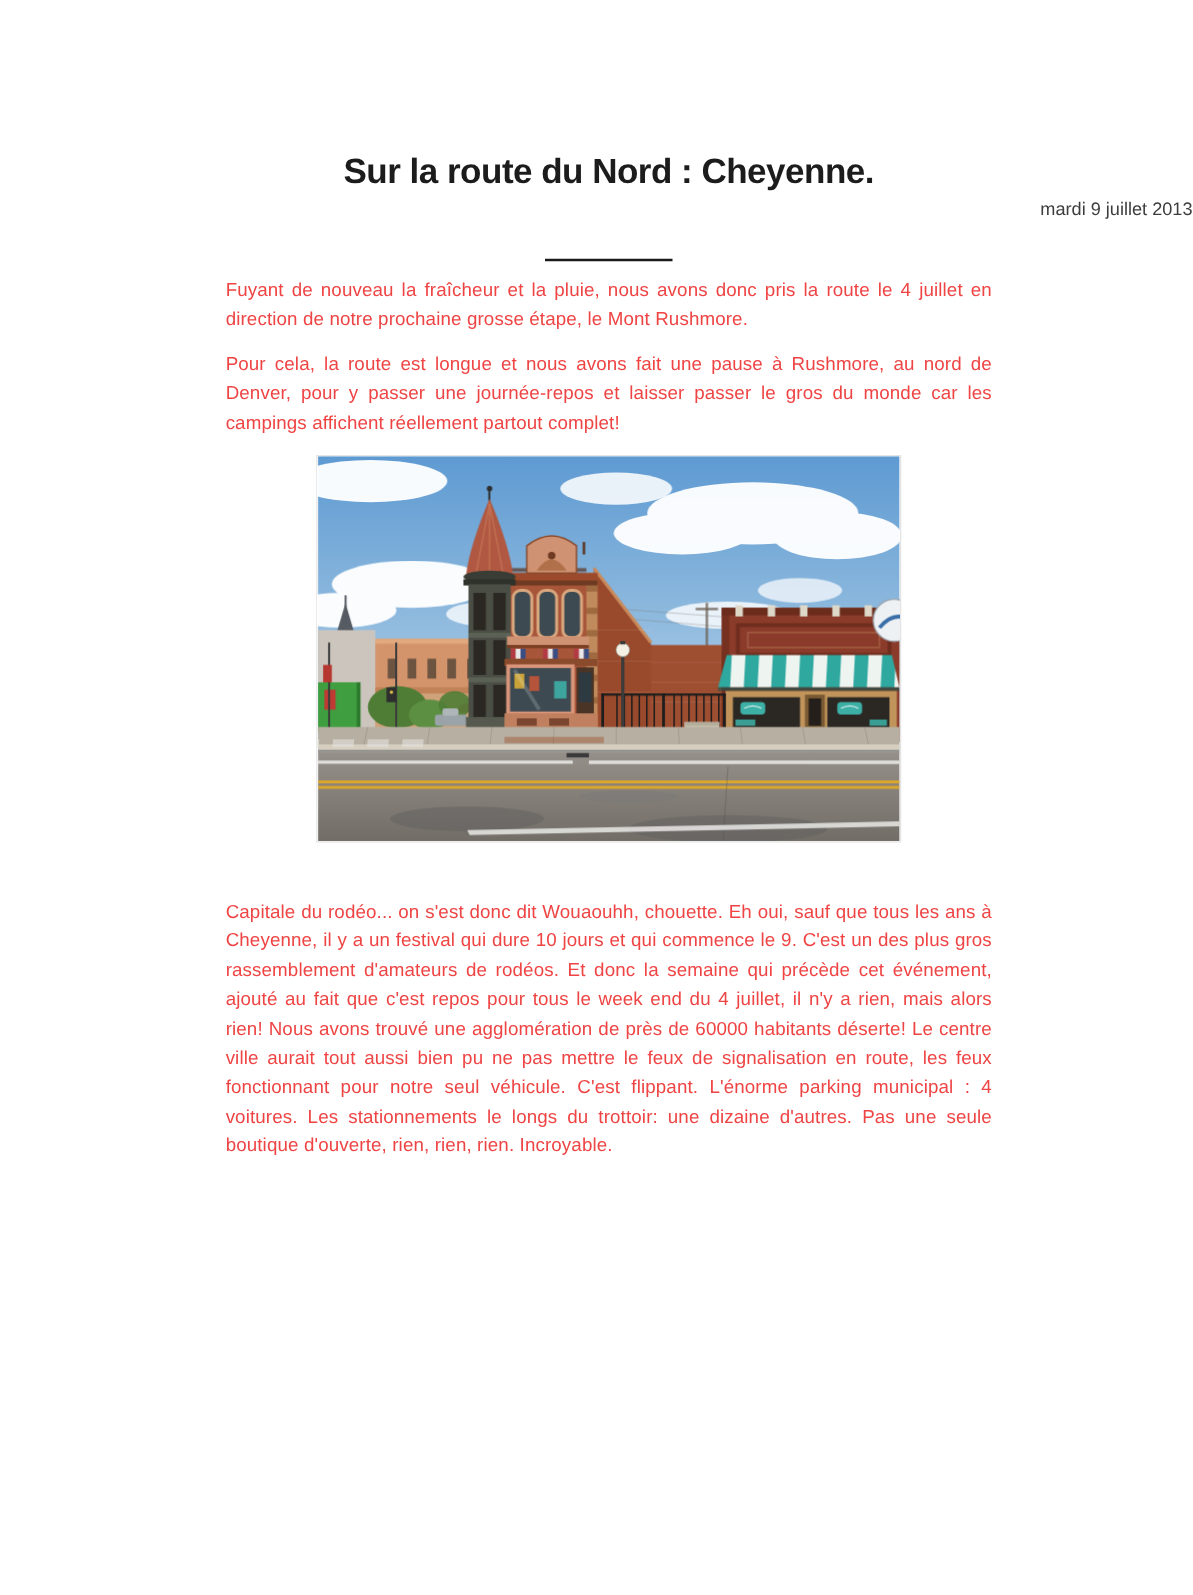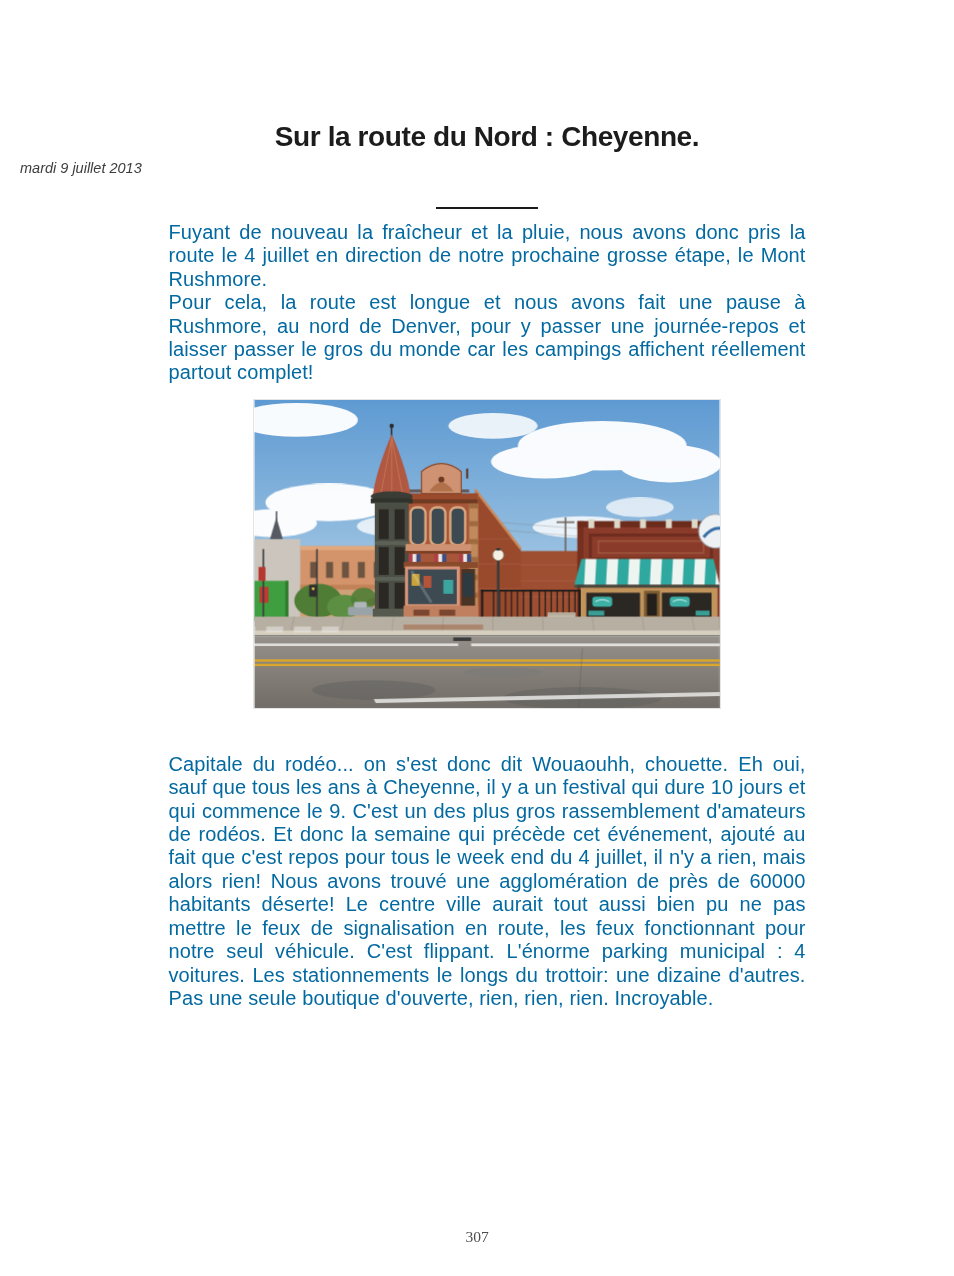--- a/index.html
+++ b/index.html
@@ -8,30 +8,30 @@
     width:954px;height:1276px;position:relative;background:#ffffff;
     font-family:"Liberation Sans","DejaVu Sans",sans-serif;
     overflow:hidden;
   }
   .doc{padding-top:121px;padding-left:20px;}
   .article-title{
     margin:0;text-align:center;
     font-size:28px;font-weight:700;color:#1c1c1c;letter-spacing:-0.4px;
   }
   .article-date{
-    margin-top:7px;text-align:left;
-    font-style:italic;font-size:14.5px;color:#3d3d3d;
+    margin-top:7px;text-align:right;
+    font-size:14.5px;color:#3d3d3d;
   }
   .title-divider{
     width:102px;height:2px;background:#1a1a1a;margin:31px auto 0;
   }
   .content{width:637px;margin:0 auto;}
   .intro{margin-top:12px;}
   p.bodytext{
-    margin:0;font-size:20px;line-height:23.4px;color:#0369a1;
+    margin:12px;font-size:15px;line-height:23.4px;color:#ef4444;
     text-align:justify;letter-spacing:0.1px;
   }
   .photo-figure{
     width:468px;height:310px;margin:14px auto 0;display:block;
   }
   .photo-figure svg{display:block;width:468px;height:310px;border:1px solid #e4e4e4;box-sizing:border-box;}
   .body-par{margin-top:44px;}
   .page-footer{
     position:absolute;left:0;bottom:30px;width:100%;text-align:center;
     font-family:"Liberation Serif","DejaVu Serif",serif;
@@ -351,14 +351,13 @@
           <rect x="92" y="228" width="17" height="6" transform="skewX(-6)"></rect>
         </g>
       </svg>
     </figure>
 
     <div class="body-par">
       <p class="bodytext">Capitale du rodéo... on s'est donc dit Wouaouhh, chouette. Eh oui, sauf que tous les ans à Cheyenne, il y a un festival qui dure 10 jours et qui commence le 9. C'est un des plus gros rassemblement d'amateurs de rodéos. Et donc la semaine qui précède cet événement, ajouté au fait que c'est repos pour tous le week end du 4 juillet, il n'y a rien, mais alors rien! Nous avons trouvé une agglomération de près de 60000 habitants déserte! Le centre ville aurait tout aussi bien pu ne pas mettre le feux de signalisation en route, les feux fonctionnant pour notre seul véhicule. C'est flippant. L'énorme parking municipal : 4 voitures. Les stationnements le longs du trottoir: une dizaine d'autres. Pas une seule boutique d'ouverte, rien, rien, rien. Incroyable.</p>
     </div>
   </div>
 
-  <div class="page-footer">307</div>
 </div>
 
 </body></html>

